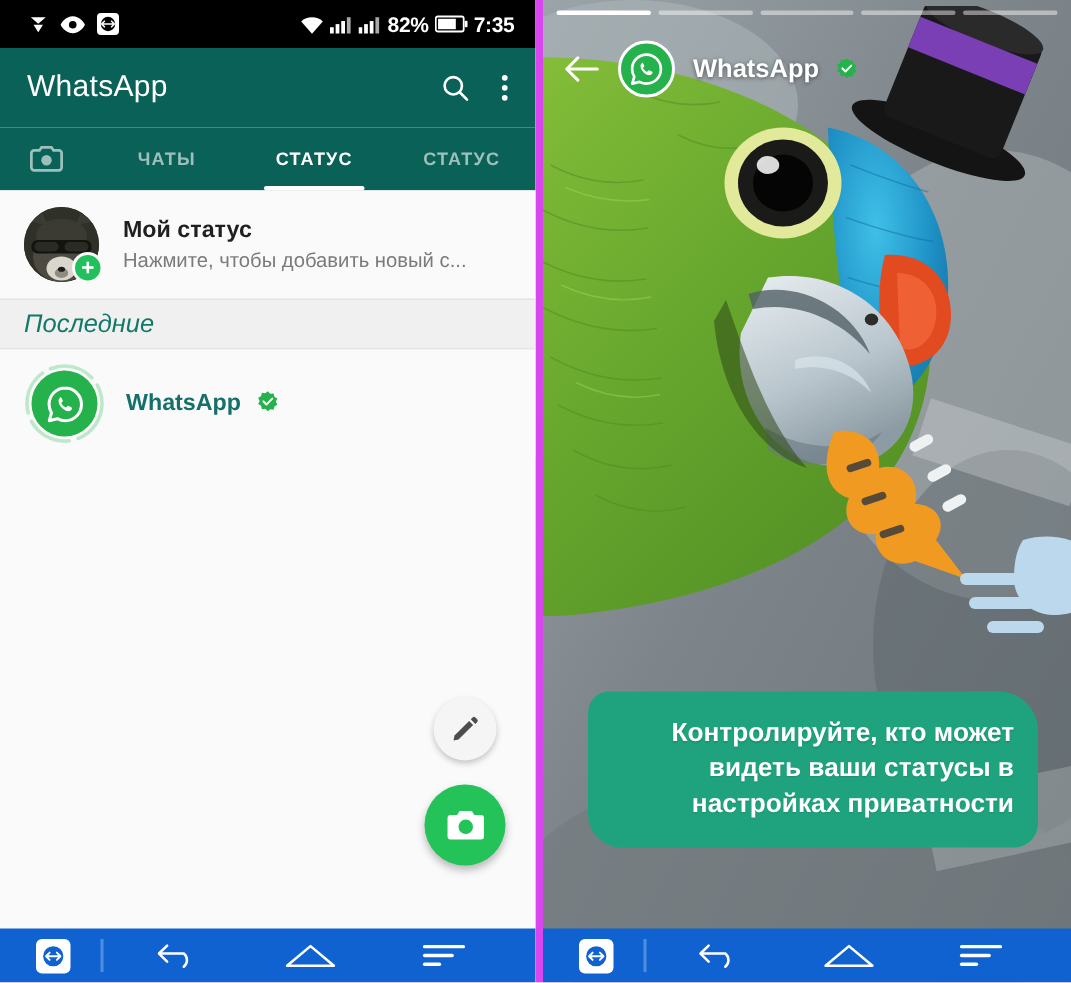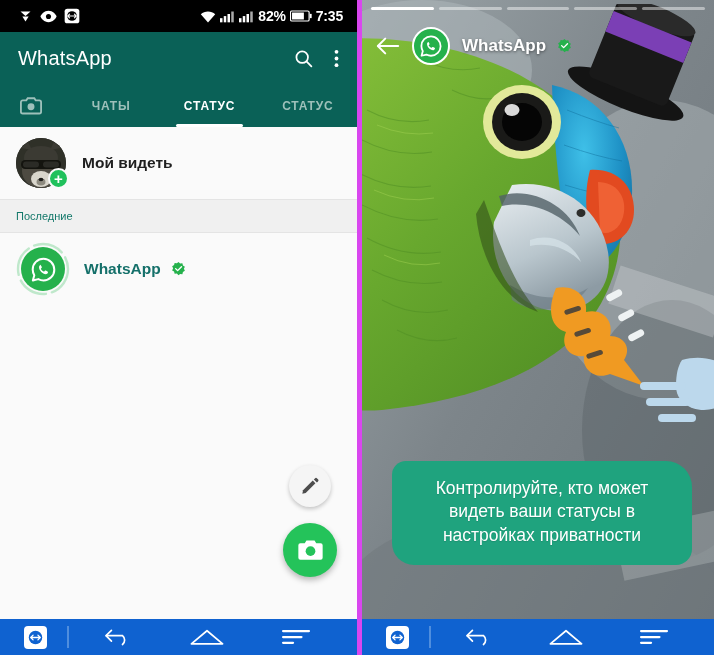--- a/index.html
+++ b/index.html
@@ -74,22 +74,22 @@
   }
   .mystatus-texts { margin-left:16px; min-width:0; }
   .mystatus-title { font-size:15.5px; font-weight:bold; color:#1f1f1f; }
   .mystatus-sub {
     font-size:13.5px; color:#7b7b7b; margin-top:3px;
     white-space:nowrap; overflow:hidden; text-overflow:ellipsis; max-width:250px;
   }
 
   .section-header {
     height:34px; background:#f0f0f0; display:flex; align-items:center;
-    padding:0 16px; color:#13786a; font-size:11px;
-    border-top:1px solid #e4e4e4; border-bottom:1px solid #e4e4e4;
+    padding:0 16px; color:#13786a; font-size:17px;
+    border-top:1px solid #e4e4e4; border-bottom:1px solid #e4e4e4;font-style:italic;
   }
 
   .status-row { display:flex; align-items:center; height:72px; padding:0 16px; background:#fafafa; }
   .ring-wrap { position:relative; width:54px; height:54px; flex:0 0 54px; }
   .wa-circle {
     position:absolute; left:5px; top:5px; width:44px; height:44px;
     border-radius:50%; background:#25b14c;
     display:flex; align-items:center; justify-content:center;
   }
   .status-name { margin-left:14px; font-size:15.5px; font-weight:bold; color:#15706a; }
@@ -141,22 +141,22 @@
     border:2px solid #fff; margin-left:12px;
     display:flex; align-items:center; justify-content:center;
   }
   .story-title {
     margin-left:12px; color:#fff; font-size:17px; font-weight:bold;
     text-shadow:0 1px 3px rgba(0,0,0,.5);
   }
 
   .bubble {
     position:absolute; left:30px; right:22px; bottom:90px; z-index:7;
-    background:#1fa37e; color:#fff; text-align:center;
-    font-size:17.5px; font-weight:normal; line-height:1.33;
+    background:#1fa37e; color:#fff; text-align:right;
+    font-size:17.5px; font-weight:bold; line-height:1.33;
     padding:16px 16px 18px; border-radius:14px 26px 16px 22px;
     text-shadow:0 1px 1px rgba(0,0,0,.12);
   }
 
   .doodle { position:absolute; z-index:6; }
 </style>
 </head>
 <body>
 
 <div id="root">
@@ -252,21 +252,22 @@
               <ellipse cx="25" cy="41.5" rx="2.4" ry="1.7" fill="#1d1d1a"></ellipse>
               <rect x="5" y="22" width="40" height="9" rx="4.2" fill="#14140f"></rect>
               <rect x="7" y="23.4" width="16" height="6.2" rx="3" fill="#2b2b26"></rect>
               <rect x="27" y="23.4" width="16" height="6.2" rx="3" fill="#2b2b26"></rect>
               <path d="M5 10l7-6 4 8zM45 10l-7-6-4 8z" fill="#3b3a33"></path>
             </svg>
           </div>
           <div class="plus-badge">+</div>
         </div>
         <div class="mystatus-texts">
-          <div class="mystatus-title">Мой видеть</div>
+          <div class="mystatus-title">Мой статус</div>
+          <div class="mystatus-sub">Нажмите, чтобы добавить новый с...</div>
         </div>
       </div>
 
       <div class="section-header">
         <span>Последние</span>
       </div>
 
       <div class="status-row">
         <div class="ring-wrap">
           <svg width="54" height="54" viewBox="0 0 54 54">

